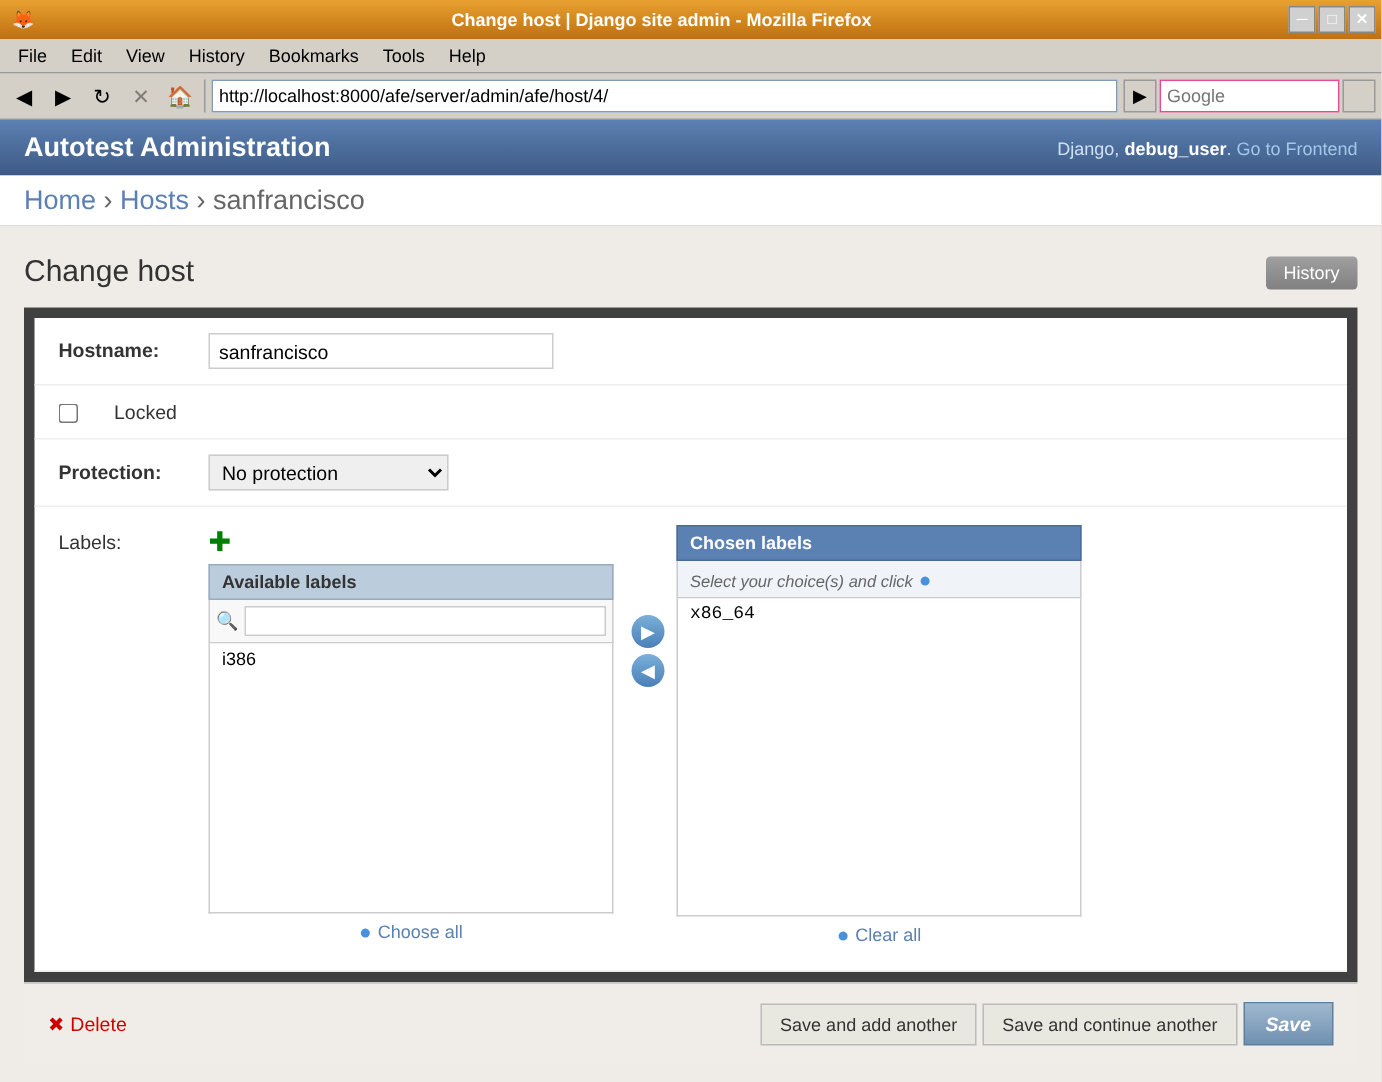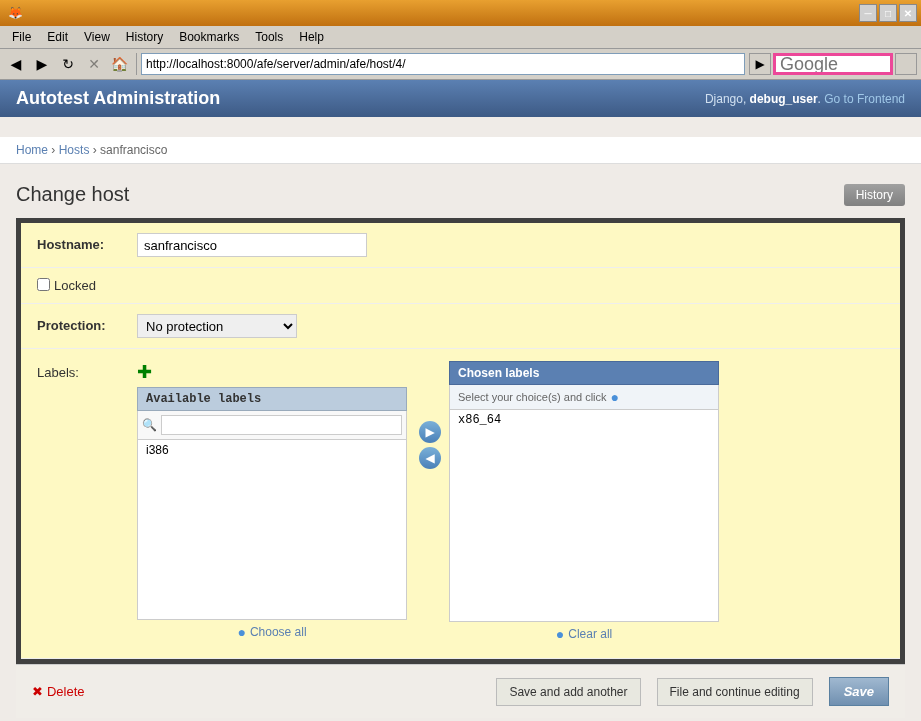--- a/index.html
+++ b/index.html
@@ -84,23 +84,23 @@
       display: flex; align-items: center; justify-content: center;
     }
     .search-bar {
       display: flex;
       align-items: center;
       gap: 2px;
     }
     .search-input {
       width: 120px;
       height: 22px;
-      border: 3px solid #ec4899;
+      border: 1px solid #ec4899;
       padding: 0 4px;
-      font-size: 18px;
+      font-size: 12px;
     }
     .search-btn {
       width: 22px; height: 22px;
       background: #d4d0c8;
       border: 1px solid #999;
       cursor: pointer;
     }
 
     
     .page-wrapper {
@@ -123,23 +123,22 @@
       color: white;
     }
     .admin-user-info { font-size: 12px; color: #d0e0f0; }
     .admin-user-info a { color: #a0c8e8; text-decoration: none; }
     .admin-user-info strong { color: white; }
 
     
     .breadcrumb {
       background: white;
       padding: 6px 16px;
-      font-size: 12px;
+      font-size: 18px;
       border-bottom: 1px solid #ddd;
-      margin-top: 20px;
     }
     .breadcrumb a { color: #5b80b2; text-decoration: none; }
     .breadcrumb span { color: #666; }
 
     
     .main-content {
       padding: 19px 16px;
     }
 
     .page-header {
@@ -159,22 +158,22 @@
       color: white;
       border: none;
       padding: 4px 12px;
       font-size: 12px;
       cursor: pointer;
       border-radius: 3px;
     }
 
     
     .form-container {
-      background: #fef9c3;
-      border: 5px solid #404040;
+      background: #ffffff;
+      border: 7px solid #404040;
     }
 
     .form-row {
       display: flex;
       align-items: flex-start;
       padding: 10px 16px;
       border-bottom: 1px solid #eee;
     }
     .form-label {
       width: 100px;
@@ -190,22 +189,22 @@
       height: 24px;
       border: 1px solid #ccc;
       padding: 0 6px;
       font-size: 13px;
     }
 
     .checkbox-row {
       padding: 10px 16px;
       border-bottom: 1px solid #eee;
       display: flex;
-      align-items: flex-start;
-      gap: 4px;
+      align-items: flex-end;
+      gap: 24px;
     }
     .checkbox-row label { font-size: 13px; color: #333; }
 
     .select-field {
       height: 24px;
       border: 1px solid #ccc;
       font-size: 13px;
       padding: 0 4px;
       width: 160px;
     }
@@ -239,21 +238,20 @@
       width: 270px;
       margin-right: 8px;
     }
     .box-title {
       background: #bcd;
       padding: 4px 8px;
       font-size: 12px;
       font-weight: bold;
       color: #333;
       border: 1px solid #9ab;
-      font-family: Liberation Mono, monospace;
     }
     .search-filter {
       border: 1px solid #ccc;
       border-top: none;
       padding: 4px;
       display: flex;
       align-items: center;
       gap: 4px;
       background: #f8f8f8;
     }
@@ -326,22 +324,23 @@
       border: 1px solid #4a6a9a;
     }
     .chosen-subtitle {
       border: 1px solid #ccc;
       border-top: none;
       padding: 4px 8px;
       font-size: 11px;
       color: #666;
       background: #f0f4f8;
       display: flex;
-      align-items: center;
-      gap: 4px;
+      align-items: flex-end;
+      gap: 4px;
+      font-style: italic;
     }
     .add-icon { color: #4a90d9; font-size: 14px; }
     .chosen-list-box {
       border: 1px solid #ccc;
       border-top: none;
       height: 212px;
       overflow-y: auto;
       background: white;
       font-family: Liberation Mono, monospace;
     }
@@ -369,21 +368,21 @@
       color: #c00;
       background: none;
       border: none;
       font-size: 13px;
       cursor: pointer;
       display: flex;
       align-items: center;
       gap: 4px;
     }
     .delete-icon { color: #c00; }
-    .action-btns { display: flex; gap: 16px; align-items: flex-end; }
+    .action-btns { display: flex; gap: 4px; align-items: flex-end; }
     .btn-secondary {
       background: #e8e8e0;
       border: 1px solid #bbb;
       padding: 6px 12px;
       font-size: 12px;
       cursor: pointer;
       color: #333;
     }
     .btn-primary {
       background: linear-gradient(to bottom, #a0b8d0, #7090b0);
@@ -407,20 +406,21 @@
       justify-content: space-between;
       height: 22px;
     }
     .turtle-icon { font-size: 16px; }
   </style>
 </head>
 <body>
 
 <div class="window-titlebar">
   <span style="margin-left:4px;">🦊</span>
+  <span class="title">Change host | Django site admin - Mozilla Firefox</span>
   <div class="window-controls">
     <div class="win-btn">─</div>
     <div class="win-btn">□</div>
     <div class="win-btn">✕</div>
   </div>
 </div>
 
 <div class="menubar">
   <span class="menubar-item">File</span>
   <span class="menubar-item">Edit</span>
@@ -548,21 +548,21 @@
 
     </div>
 
     <div class="form-footer">
       <button class="delete-btn">
         <span class="delete-icon">✖</span>
         <span>Delete</span>
       </button>
       <div class="action-btns">
         <button class="btn-secondary">Save and add another</button>
-        <button class="btn-secondary">File and continue editing</button>
+        <button class="btn-secondary">Save and continue another</button>
         <button class="btn-primary">Save</button>
       </div>
     </div>
 
   </div>
 
 </div>
 
 <div class="status-bar">
   <span>Done</span>

